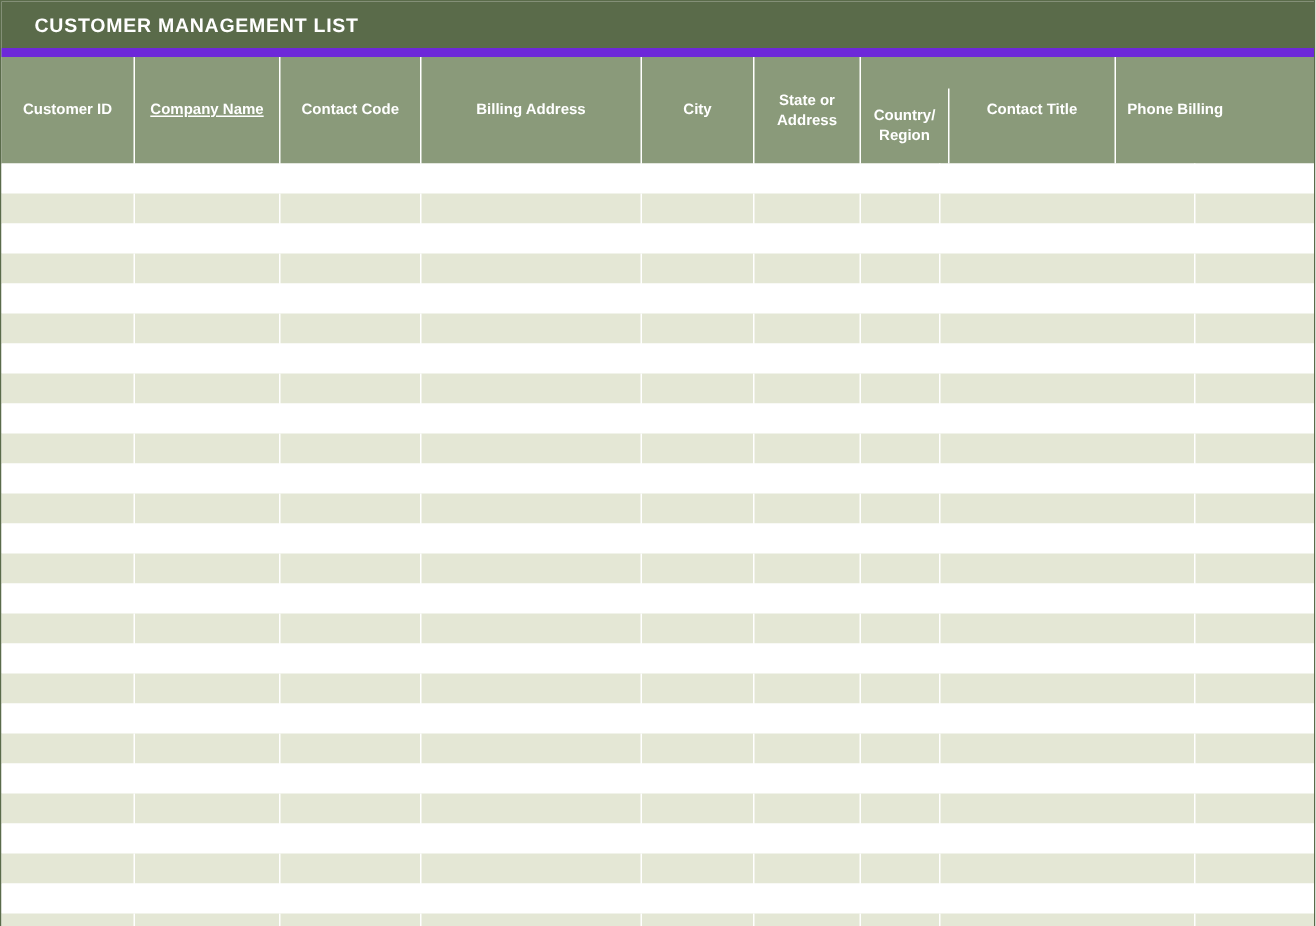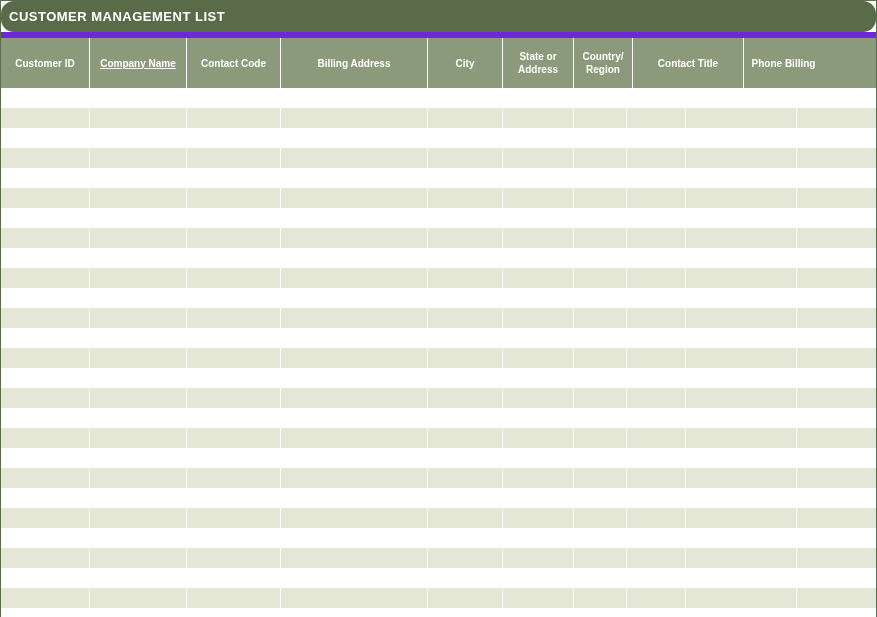--- a/index.html
+++ b/index.html
@@ -14,23 +14,22 @@
     }
     .container {
       width: 877px;
       border: 1px solid #5a6b4a;
     }
     .title-bar {
       background-color: #5a6b4a;
       color: #ffffff;
       font-weight: bold;
       font-size: 13px;
-      padding: 8px 8px;
+      padding: 8px 22px;
       letter-spacing: 0.5px;
-      border-radius: 13px;
     }
     .header-row {
       display: flex;
       background-color: #8a9a7a;
       border-top: 6px solid #6d28d9;
     }
     .header-cell {
       color: #ffffff;
       font-size: 10px;
       font-weight: bold;
@@ -63,21 +62,21 @@
     .data-cell:last-child {
       border-right: none;
     }
     .col-0 { width: 89px; }
     .col-1 { width: 97px; text-decoration: underline; }
     .col-2 { width: 94px; }
     .col-3 { width: 147px; }
     .col-4 { width: 75px; }
     .col-5 { width: 71px; }
     .col-6 { width: 53px; }
-    .col-7 { width: 59px; }
+    .col-7 { width: 59px; margin-top: 21px; }
     .col-8 { width: 111px; }
     .col-9 { width: 79px; }
     .rows-container {
       display: flex;
       flex-direction: column;
     }
   </style>
 </head>
 <body>
 

